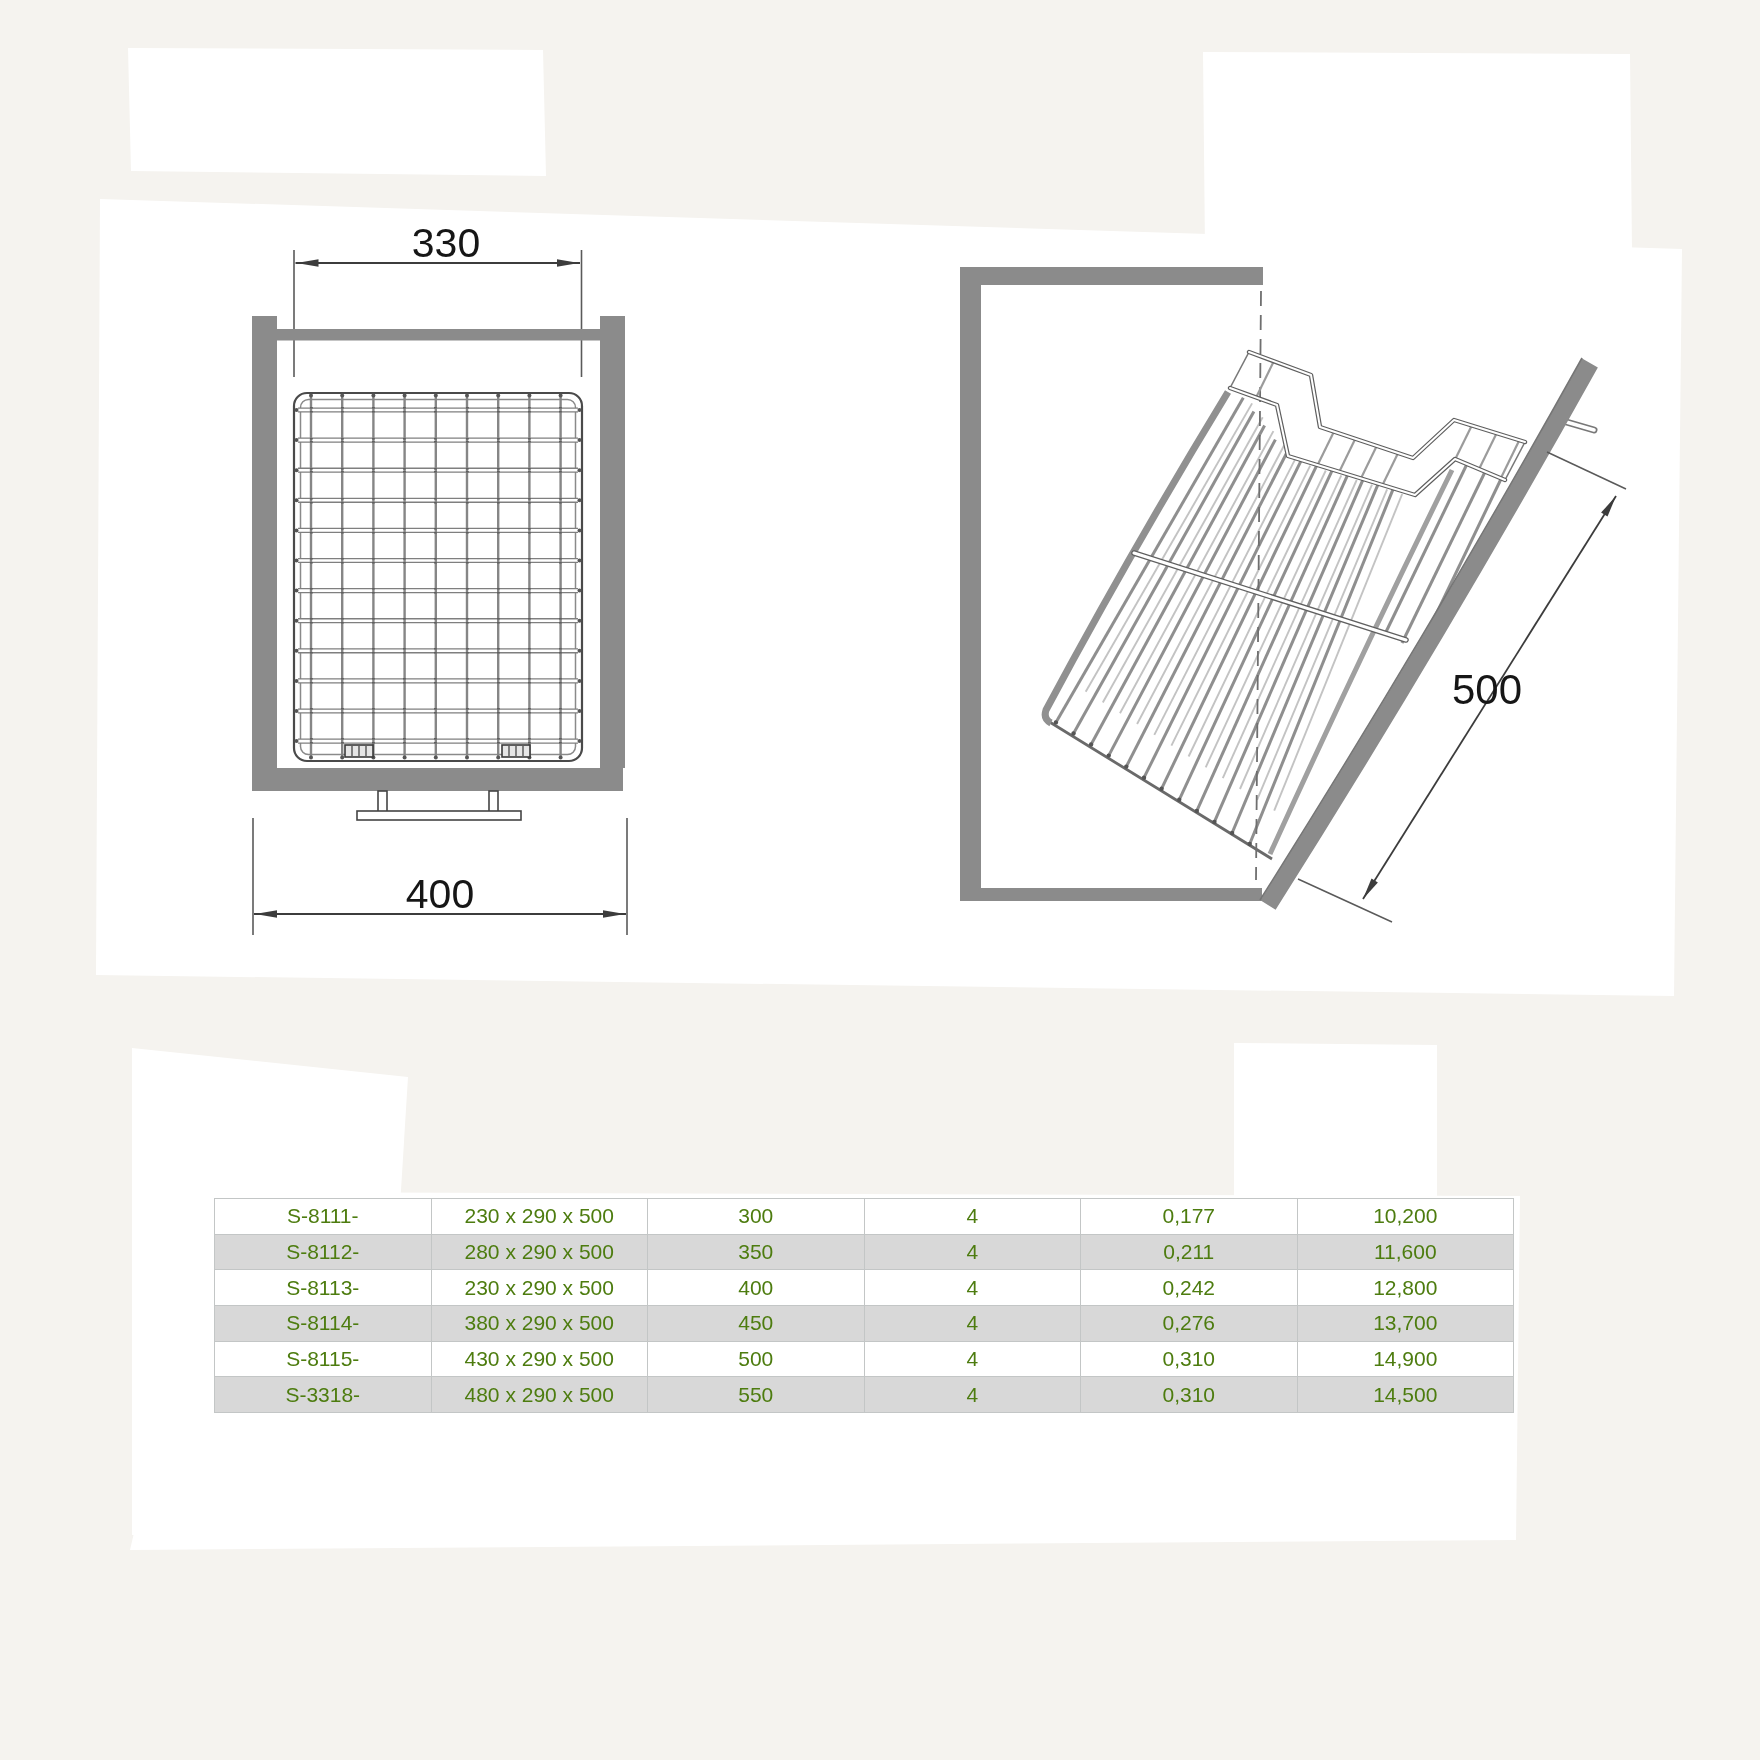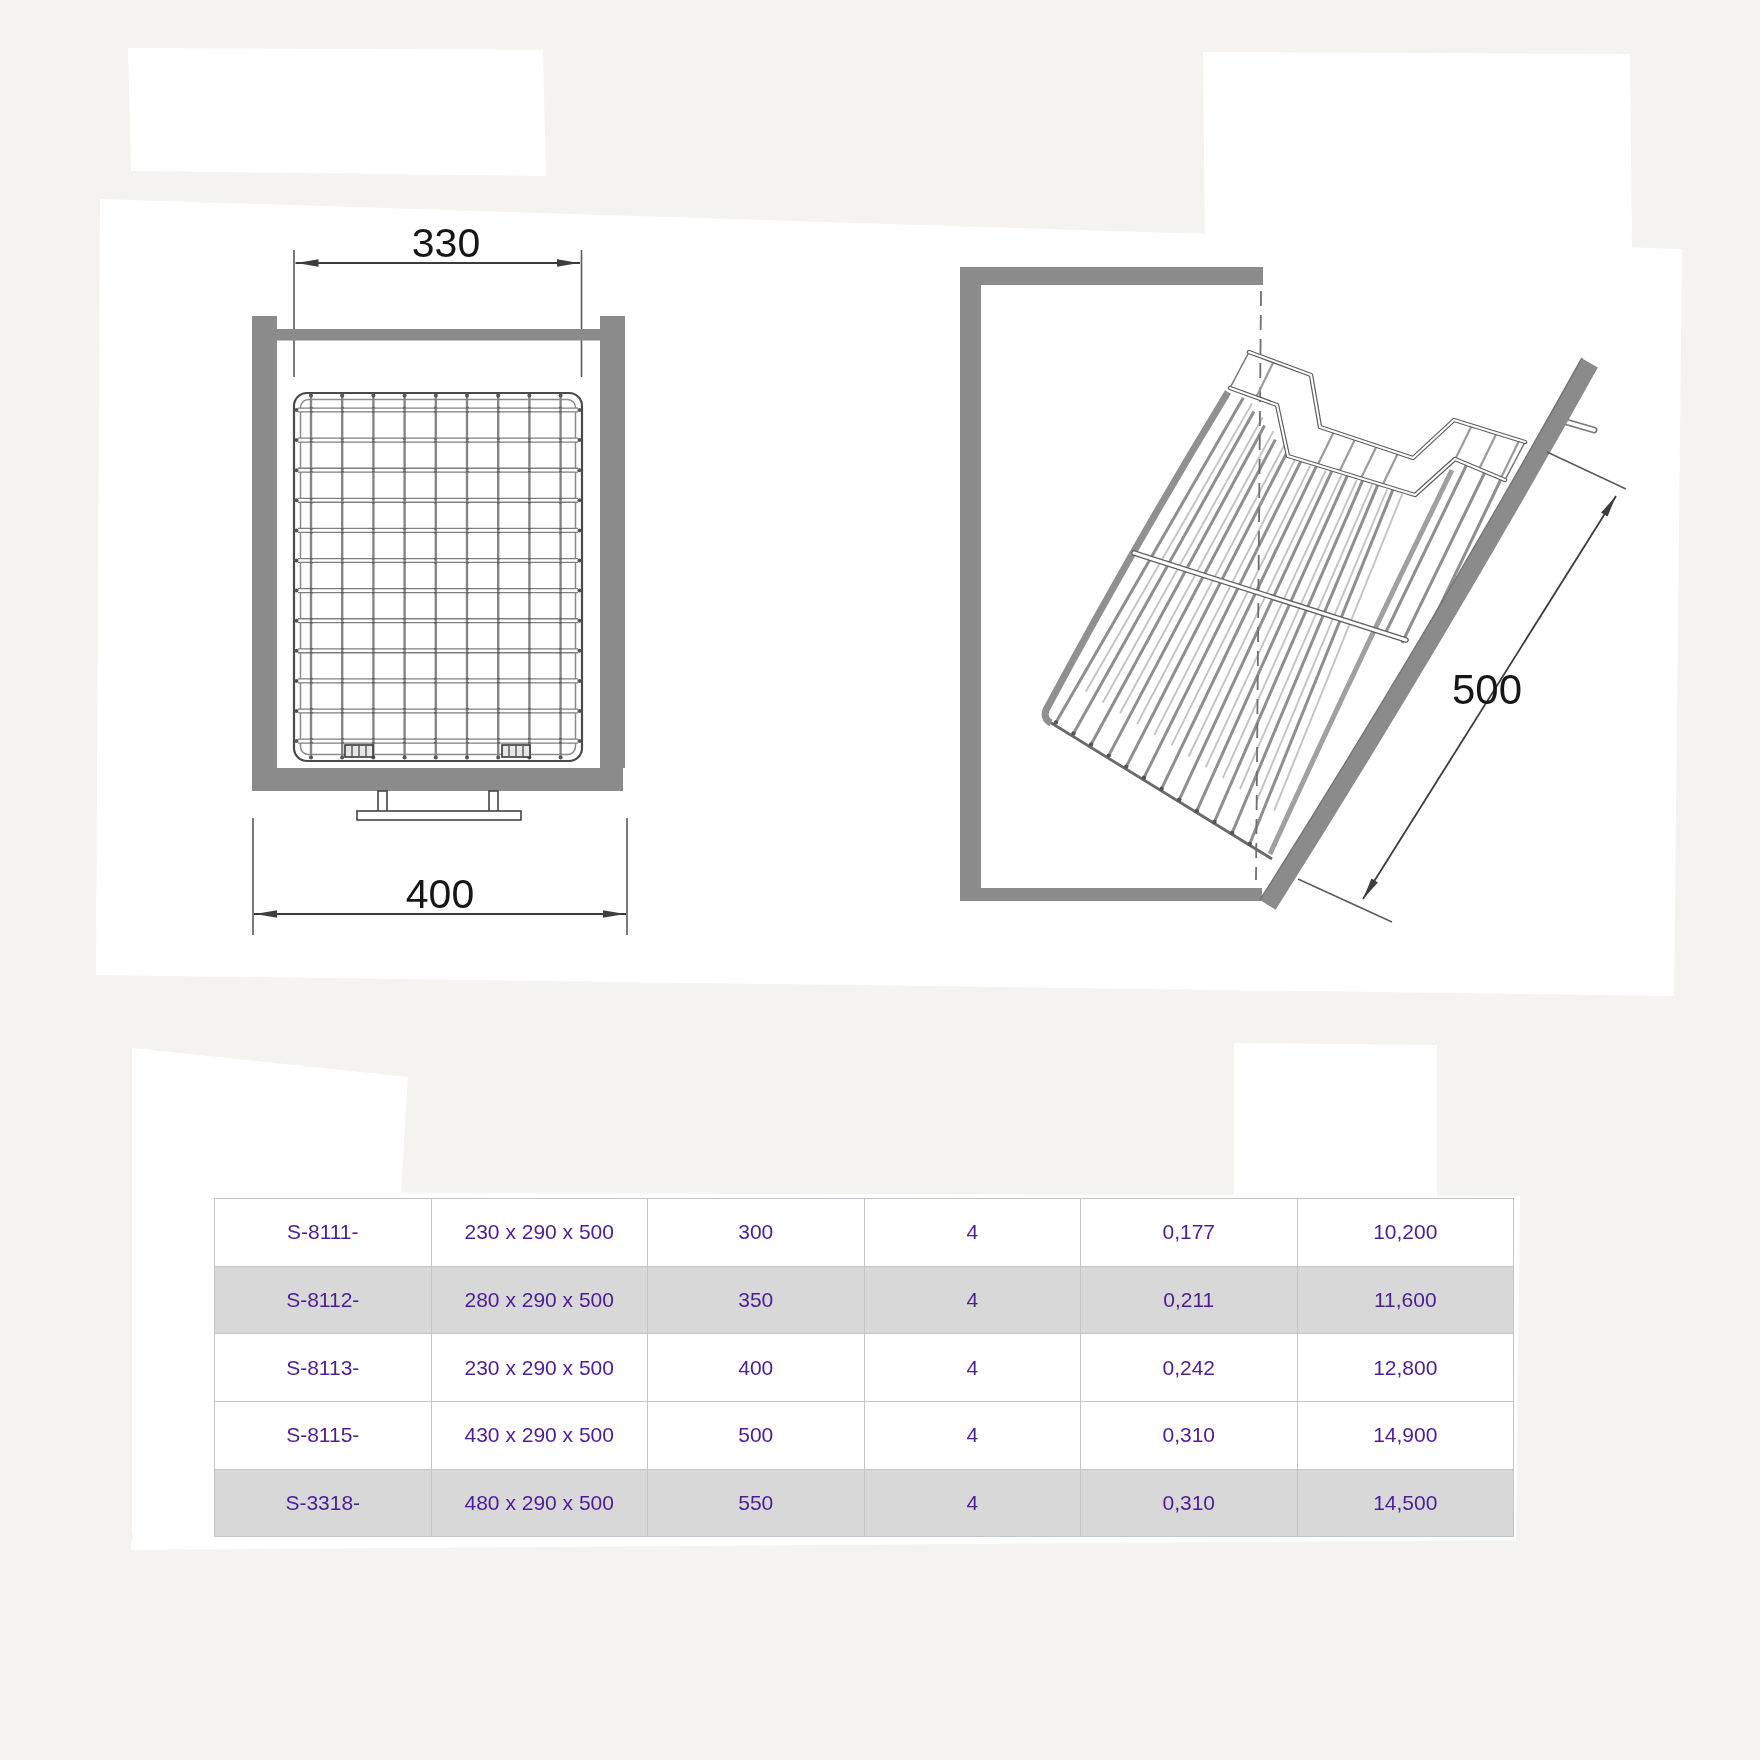--- a/index.html
+++ b/index.html
@@ -2,21 +2,21 @@
 <html><head><meta charset="utf-8">
 <style>
 html,body{margin:0;padding:0;width:1760px;height:1760px;overflow:hidden;background:#f5f3ef;
 font-family:"Liberation Sans", sans-serif;-webkit-font-smoothing:antialiased;}
 #page{position:relative;width:1760px;height:1371px;}
 table.spec{position:absolute;left:214px;top:1198px;border-collapse:collapse;table-layout:fixed;
 width:1300px;font-family:"Liberation Sans", sans-serif;}
 table.spec th{background:#a7a7a7;color:#f7f7f7;font-weight:400;font-size:20.5px;height:47px;
 border-left:2px solid #fff;border-bottom:3px solid #f2f2f2;text-align:center;padding:0;}
 table.spec th:first-child{border-left:none;}
-table.spec td{font-size:21px;color:#4c1d95;text-align:center;height:34.7px;padding:16px;
+table.spec td{font-size:21px;color:#4d7c0f;text-align:center;height:34.7px;padding:0;
 border:1px solid #c3c6c6;}
 table.spec tr.odd td{background:#fff;}
 table.spec tr.even td{background:#d8d8d8;}
 table.spec tr td:first-child{border-left:1.5px solid #c3c6c6;}
 table.spec tr td:last-child{border-right:1.5px solid #c3c6c6;}
 </style></head>
 <body>
 <div id="page">
 <svg width="1760" height="1760" viewBox="0 0 1760 1760" style="position:absolute;left:0;top:0">
 <rect x="0" y="0" width="1760" height="1760" fill="#f5f3ef"></rect>
@@ -223,20 +223,28 @@
           <td>11,600</td>
         </tr>
 <tr class="odd">
           <td>S-8113-</td>
           <td>230 x 290 x 500</td>
           <td>400</td>
           <td>4</td>
           <td>0,242</td>
           <td>12,800</td>
         </tr>
+<tr class="even">
+          <td>S-8114-</td>
+          <td>380 x 290 x 500</td>
+          <td>450</td>
+          <td>4</td>
+          <td>0,276</td>
+          <td>13,700</td>
+        </tr>
 <tr class="odd">
           <td>S-8115-</td>
           <td>430 x 290 x 500</td>
           <td>500</td>
           <td>4</td>
           <td>0,310</td>
           <td>14,900</td>
         </tr>
 <tr class="even">
           <td>S-3318-</td>

